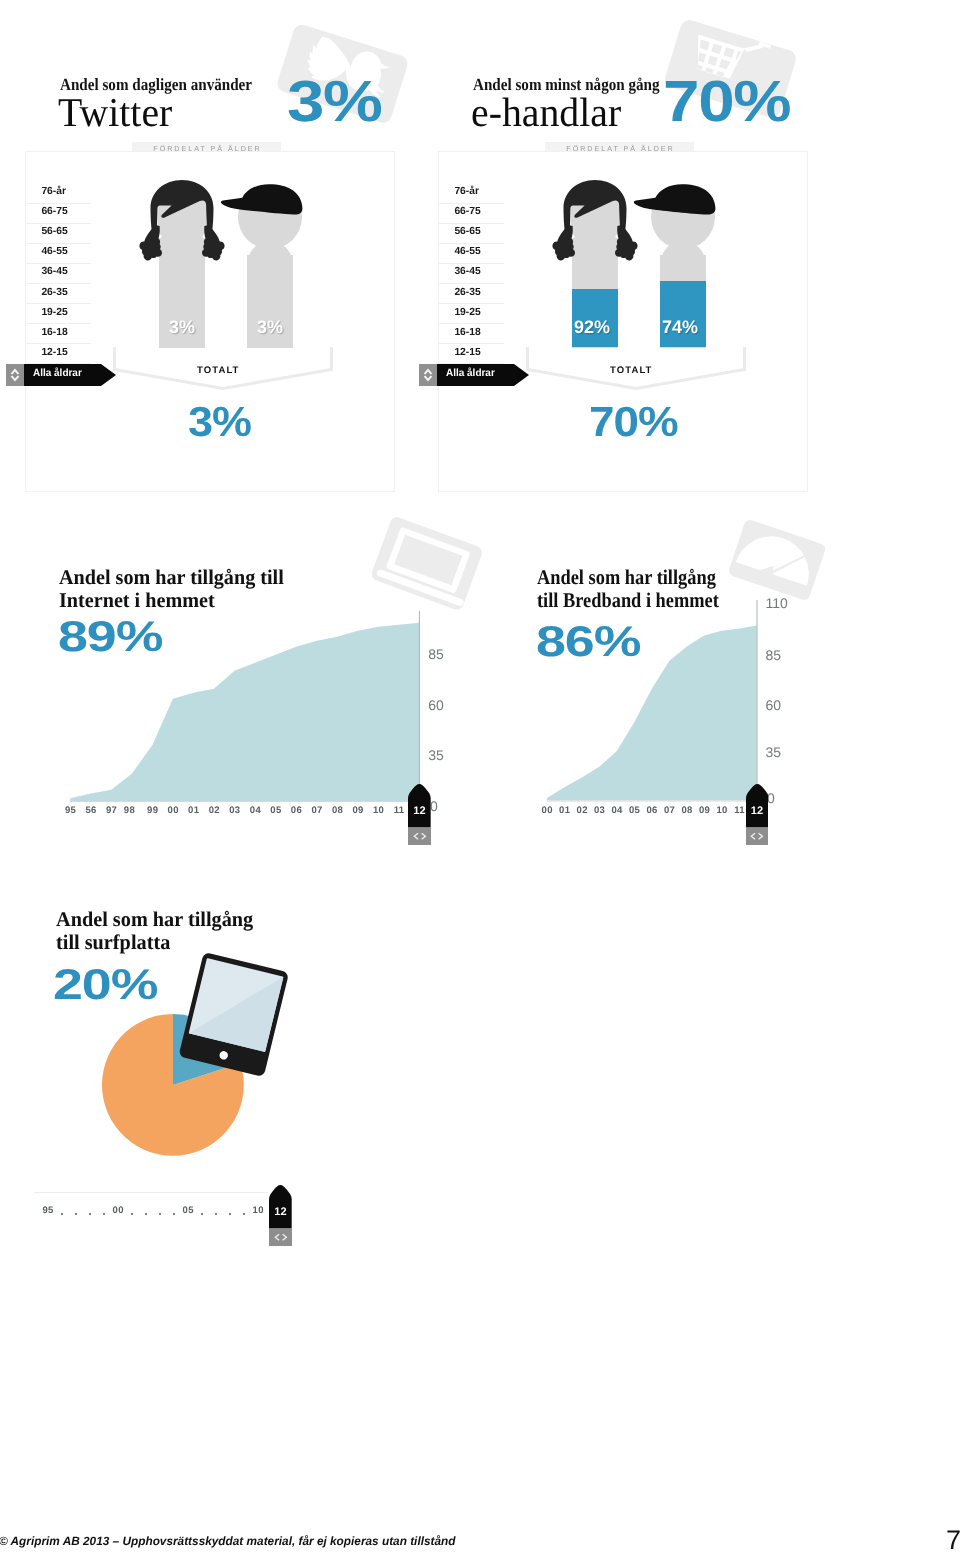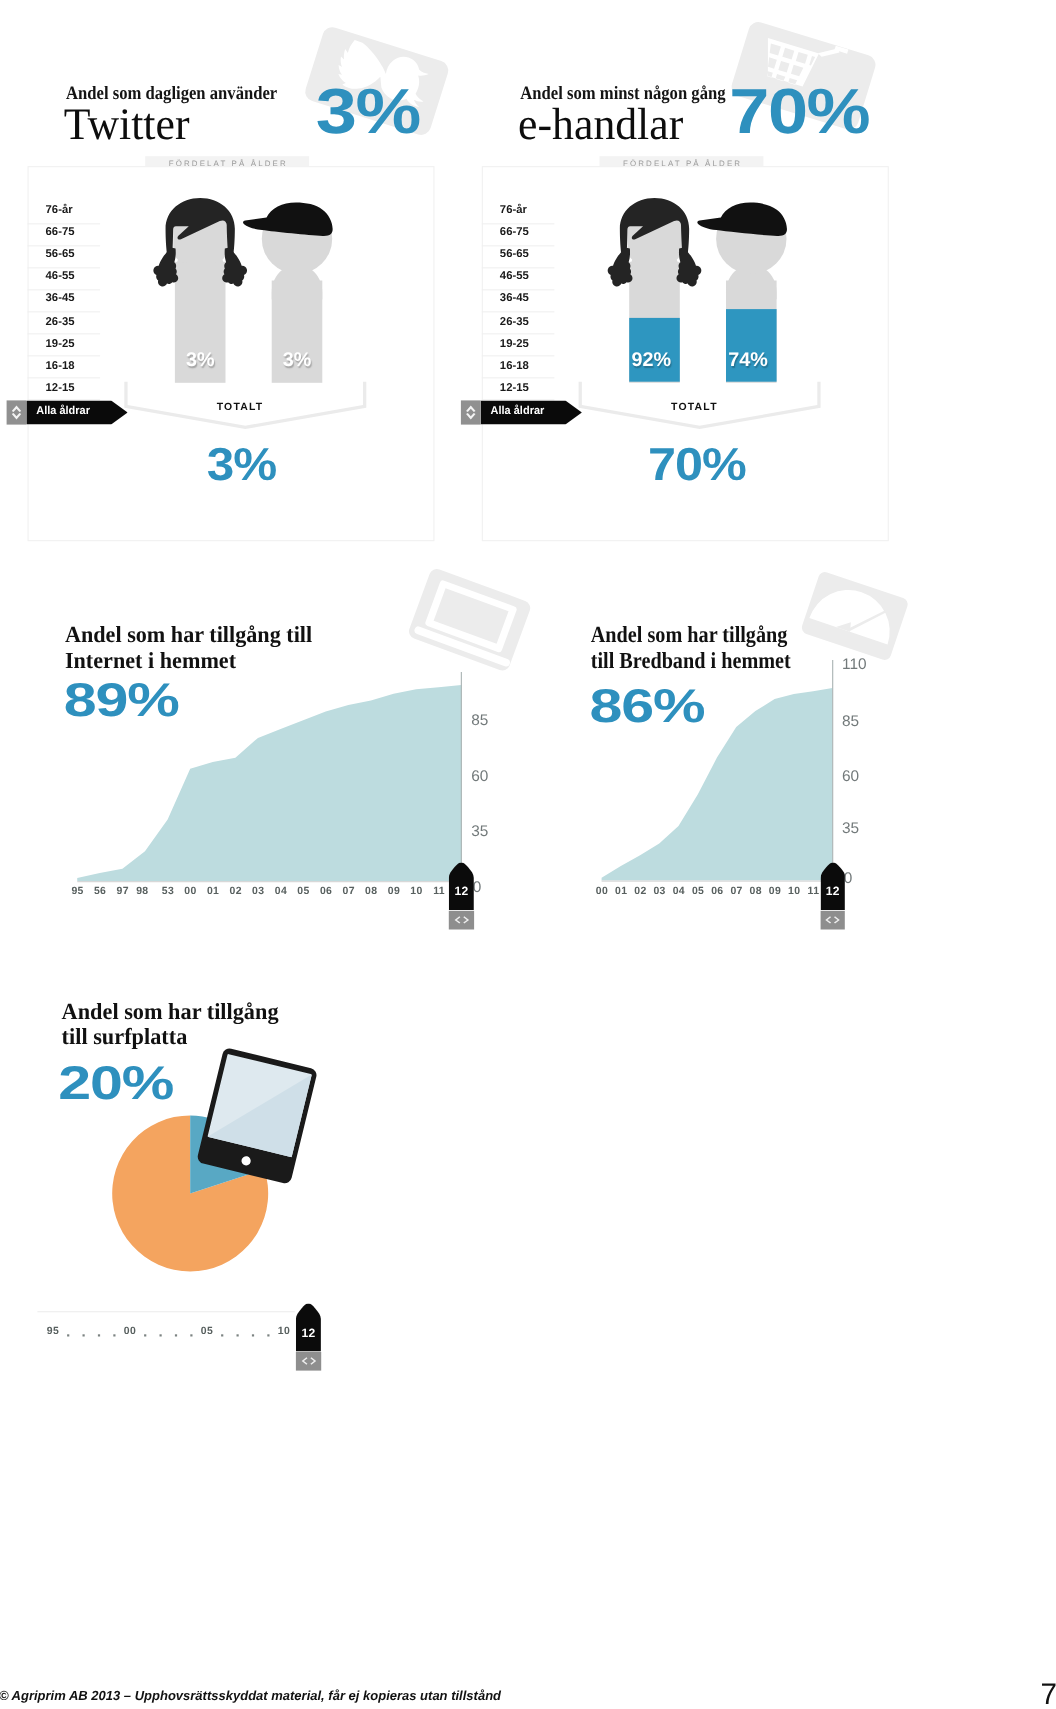--- a/index.html
+++ b/index.html
@@ -221,21 +221,21 @@
     <line x1="419.4" y1="611" x2="419.4" y2="801.0" stroke="#A8B2B2" stroke-width="1"></line>
   </svg>
   <div class="yaxlabel" style="left:428.3px;top:646.0px;">85</div>
   <div class="yaxlabel" style="left:428.3px;top:697.0px;">60</div>
   <div class="yaxlabel" style="left:428.3px;top:747.0px;">35</div>
   <div class="yaxlabel" style="left:422.1px;top:798.0px;">10</div>
   <div class="axlabel" style="left:64.0px;top:805px;width:13px;text-align:center;">95</div>
   <div class="axlabel" style="left:84.5px;top:805px;width:13px;text-align:center;">56</div>
   <div class="axlabel" style="left:105.1px;top:805px;width:13px;text-align:center;">97</div>
   <div class="axlabel" style="left:122px;top:805px;width:13px;text-align:right;">98</div>
-  <div class="axlabel" style="left:146.2px;top:805px;width:13px;text-align:center;">53</div>
+  <div class="axlabel" style="left:146.2px;top:805px;width:13px;text-align:center;">99</div>
   <div class="axlabel" style="left:166.7px;top:805px;width:13px;text-align:center;">00</div>
   <div class="axlabel" style="left:187.2px;top:805px;width:13px;text-align:center;">01</div>
   <div class="axlabel" style="left:207.8px;top:805px;width:13px;text-align:center;">02</div>
   <div class="axlabel" style="left:228.3px;top:805px;width:13px;text-align:center;">03</div>
   <div class="axlabel" style="left:248.9px;top:805px;width:13px;text-align:center;">04</div>
   <div class="axlabel" style="left:269.4px;top:805px;width:13px;text-align:center;">05</div>
   <div class="axlabel" style="left:289.9px;top:805px;width:13px;text-align:center;">06</div>
   <div class="axlabel" style="left:310.5px;top:805px;width:13px;text-align:center;">07</div>
   <div class="axlabel" style="left:331.0px;top:805px;width:13px;text-align:center;">08</div>
   <div class="axlabel" style="left:351.6px;top:805px;width:13px;text-align:center;">09</div>

